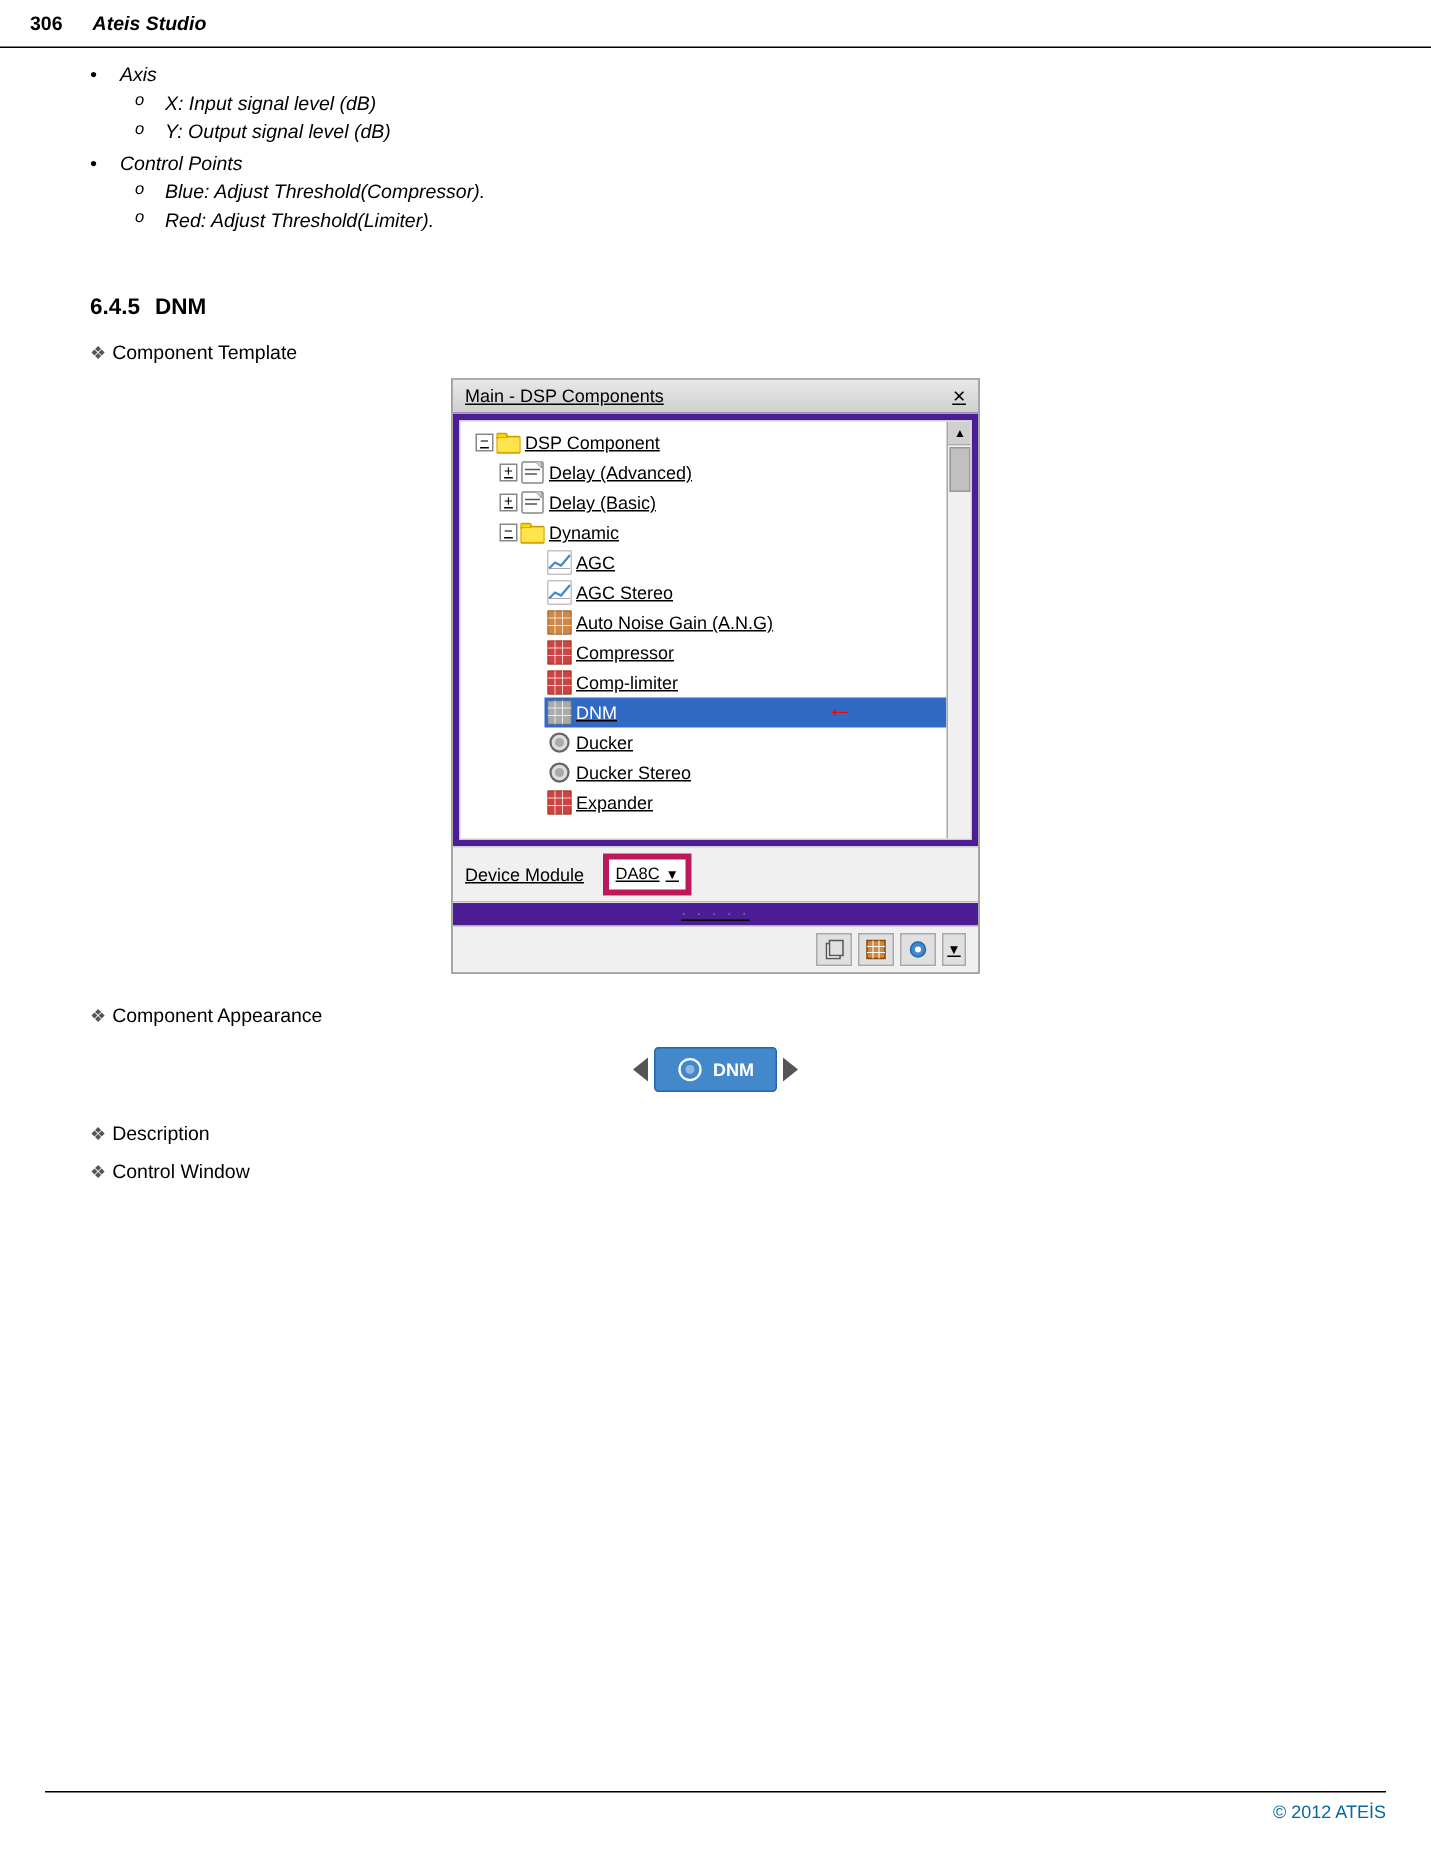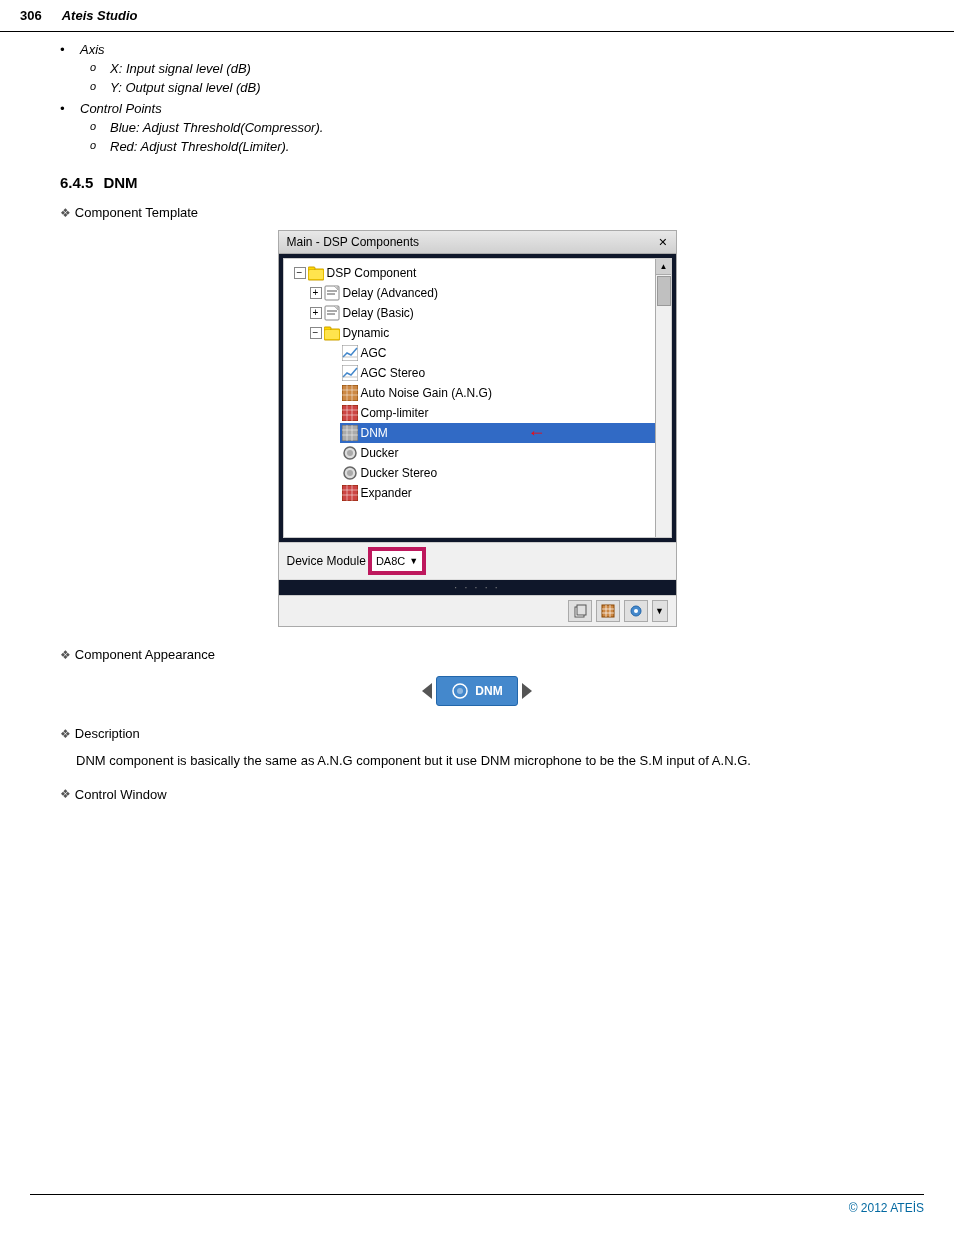--- a/index.html
+++ b/index.html
@@ -80,21 +80,21 @@
       content: "o";
       position: absolute;
       left: 10px;
       font-size: 11px;
     }
 
     
     .section-heading {
       display: flex;
       align-items: baseline;
-      margin: 20px 0 14px 0;
+      margin: 42px 0 14px 0;
     }
     .section-number {
       font-weight: bold;
       font-size: 15px;
       margin-right: 10px;
     }
     .section-name {
       font-weight: bold;
       font-size: 15px;
     }
@@ -108,24 +108,25 @@
       gap: 4px;
     }
     .diamond-icon {
       color: #555;
       font-size: 12px;
     }
 
     
     .dsp-window {
       border: 1px solid #aaa;
-      background: #0f172a;
-      width: 399px;
+      background: #4c1d95;
+      width: 352px;
       margin: 0 auto 20px auto;
       font-size: 12px;
+      text-decoration: underline;
     }
     .dsp-window-titlebar {
       background: linear-gradient(to bottom, #e8e8e8, #d0d0d0);
       border-bottom: 1px solid #aaa;
       padding: 4px 8px;
       display: flex;
       justify-content: space-between;
       align-items: center;
       font-size: 12px;
     }
@@ -213,21 +214,21 @@
       position: relative;
     }
 
     
     .device-module-bar {
       background: #f0f0f0;
       border-top: 1px solid #ccc;
       padding: 4px 8px;
       display: flex;
       align-items: center;
-      gap: 2px;
+      gap: 13px;
       font-size: 12px;
     }
     .device-module-select {
       display: flex;
       align-items: center;
       background: #fff;
       border: 4px solid #be185d;
       padding: 4px 4px;
       font-size: 11px;
     }
@@ -412,20 +413,32 @@
                 <rect x="0" y="0" width="16" height="16" fill="#cc8844" stroke="#884400" stroke-width="1"></rect>
                 <line x1="0" y1="5" x2="16" y2="5" stroke="#fff" stroke-width="0.5"></line>
                 <line x1="0" y1="10" x2="16" y2="10" stroke="#fff" stroke-width="0.5"></line>
                 <line x1="5" y1="0" x2="5" y2="16" stroke="#fff" stroke-width="0.5"></line>
                 <line x1="10" y1="0" x2="10" y2="16" stroke="#fff" stroke-width="0.5"></line>
               </svg>
           </span>
           <span>Auto Noise Gain (A.N.G)</span>
         </div>
 
+        <div class="tree-row tree-indent-4">
+          <span class="tree-icon">
+            <svg width="16" height="16" viewBox="0 0 16 16">
+                <rect x="0" y="0" width="16" height="16" fill="#cc4444" stroke="#882200" stroke-width="1"></rect>
+                <line x1="0" y1="5" x2="16" y2="5" stroke="#fff" stroke-width="0.5"></line>
+                <line x1="0" y1="10" x2="16" y2="10" stroke="#fff" stroke-width="0.5"></line>
+                <line x1="5" y1="0" x2="5" y2="16" stroke="#fff" stroke-width="0.5"></line>
+                <line x1="10" y1="0" x2="10" y2="16" stroke="#fff" stroke-width="0.5"></line>
+              </svg>
+          </span>
+          <span>Compressor</span>
+        </div>
 
 
         <div class="tree-row tree-indent-4">
           <span class="tree-icon">
             <svg width="16" height="16" viewBox="0 0 16 16">
                 <rect x="0" y="0" width="16" height="16" fill="#cc4444" stroke="#882200" stroke-width="1"></rect>
                 <line x1="0" y1="5" x2="16" y2="5" stroke="#fff" stroke-width="0.5"></line>
                 <line x1="0" y1="10" x2="16" y2="10" stroke="#fff" stroke-width="0.5"></line>
                 <line x1="5" y1="0" x2="5" y2="16" stroke="#fff" stroke-width="0.5"></line>
                 <line x1="10" y1="0" x2="10" y2="16" stroke="#fff" stroke-width="0.5"></line>
@@ -547,21 +560,20 @@
 
       <div style="width:0;height:0;border-top:8px solid transparent;border-bottom:8px solid transparent;border-left:10px solid #555;"></div>
     </div>
   </div>
 
   <div class="sub-section-label">
     <span class="diamond-icon">❖</span>
     <span>Description</span>
   </div>
 
-  <p class="description-text">DNM component is basically the same as A.N.G component but it use DNM microphone to be the S.M input of A.N.G.</p>
 
   <div class="sub-section-label">
     <span class="diamond-icon">❖</span>
     <span>Control Window</span>
   </div>
 
 </div>
 
 <div class="page-footer">
   <span>© 2012 ATEİS</span>

